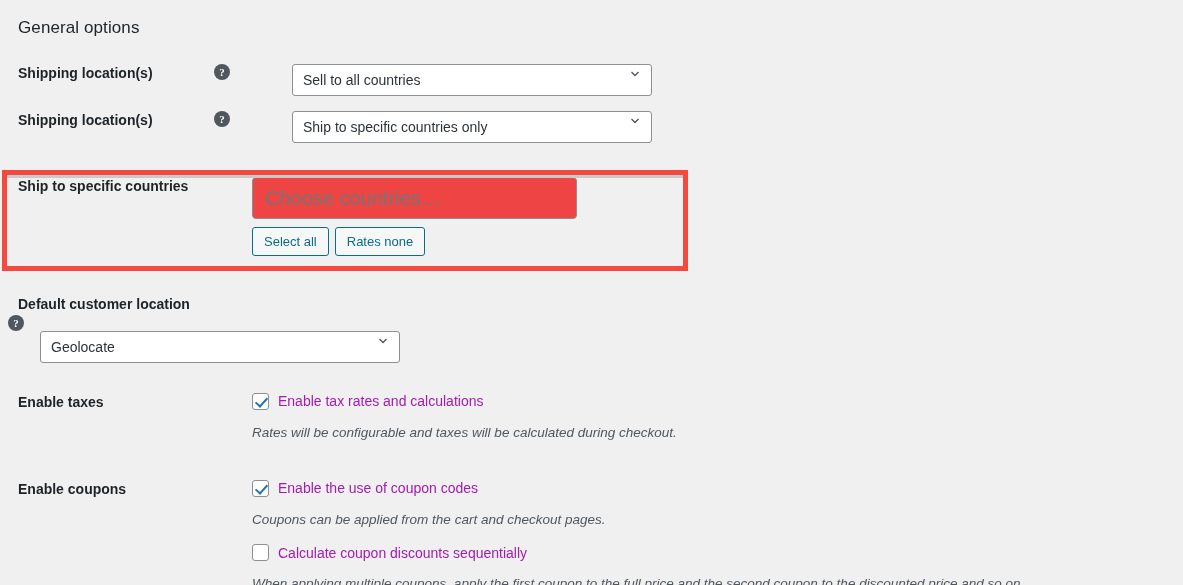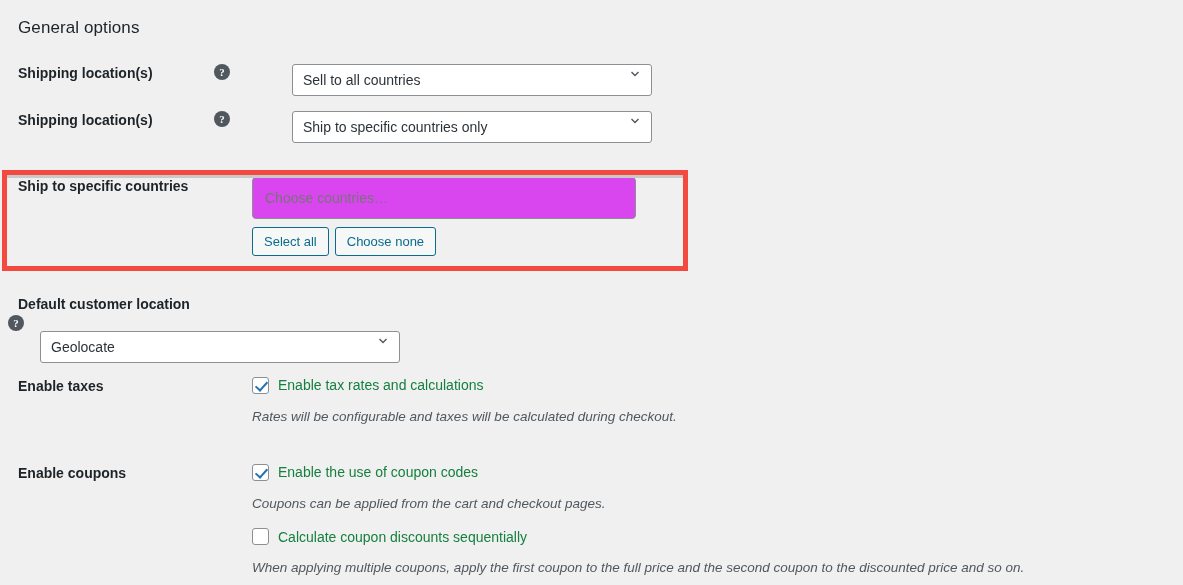--- a/index.html
+++ b/index.html
@@ -107,27 +107,27 @@
     position: absolute;
     right: 10px;
     top: 50%;
     transform: translateY(-50%);
     pointer-events: none;
     width: 14px;
     height: 14px;
   }
 
   .countries-input {
-    width: 384px;
+    width: 325px;
     height: 42px;
     padding: 0 12px;
-    font-size: 14px;
+    font-size: 20px;
     font-family: "Liberation Sans", sans-serif;
     color: #2c3338;
-    background: #d946ef;
+    background: #ef4444;
     border: 1px solid #8c8f94;
     border-radius: 4px;
     outline: none;
     display: block;
   }
   .countries-input::placeholder { color: #757575; opacity: 1; }
 
   .btn-row {
     margin-top: 8px;
     display: flex;
@@ -168,21 +168,21 @@
     left: 5px;
     top: 1px;
     width: 5px;
     height: 10px;
     border: solid #2271b1;
     border-width: 0 2px 2px 0;
     transform: rotate(42deg);
   }
   .check-label {
     font-size: 14px;
-    color: #15803d;
+    color: #a21caf;
     cursor: pointer;
   }
 
   .desc {
     font-size: 13.5px;
     font-style: italic;
     color: #50575e;
     margin-top: 13px;
     line-height: 1.5;
   }
@@ -245,41 +245,41 @@
     </div>
   </div>
 
   <div class="row" style="margin-top:46px;">
     <div class="row-label">Ship to specific countries</div>
     <div class="help-cell"></div>
     <div class="field-cell">
       <input class="countries-input" type="text" placeholder="Choose countries…" style="">
       <div class="btn-row">
         <button class="btn-secondary">Select all</button>
-        <button class="btn-secondary">Choose none</button>
+        <button class="btn-secondary">Rates none</button>
       </div>
     </div>
   </div>
 
   <div class="row" style="margin-top:39px;flex-direction:column;">
     <div class="row-label">Default customer location</div>
     <div class="help-cell">
       <span class="help-icon">?</span>
     </div>
     <div class="field-cell">
       <div class="wc-select">
         <div class="fake-select">Geolocate</div>
         <svg class="chevron" viewBox="0 0 20 20">
             <path d="M5 7 L10 12 L15 7" fill="none" stroke="#50575e" stroke-width="2"></path>
           </svg>
       </div>
     </div>
   </div>
 
-  <div class="row" style="margin-top:26px;">
+  <div class="row" style="margin-top:42px;">
     <div class="row-label">Enable taxes</div>
     <div class="help-cell"></div>
     <div class="field-cell">
       <div class="check-line">
         <span class="cbx checked"></span>
         <span class="check-label">Enable tax rates and calculations</span>
       </div>
       <div class="desc">Rates will be configurable and taxes will be calculated during checkout.</div>
     </div>
   </div>

